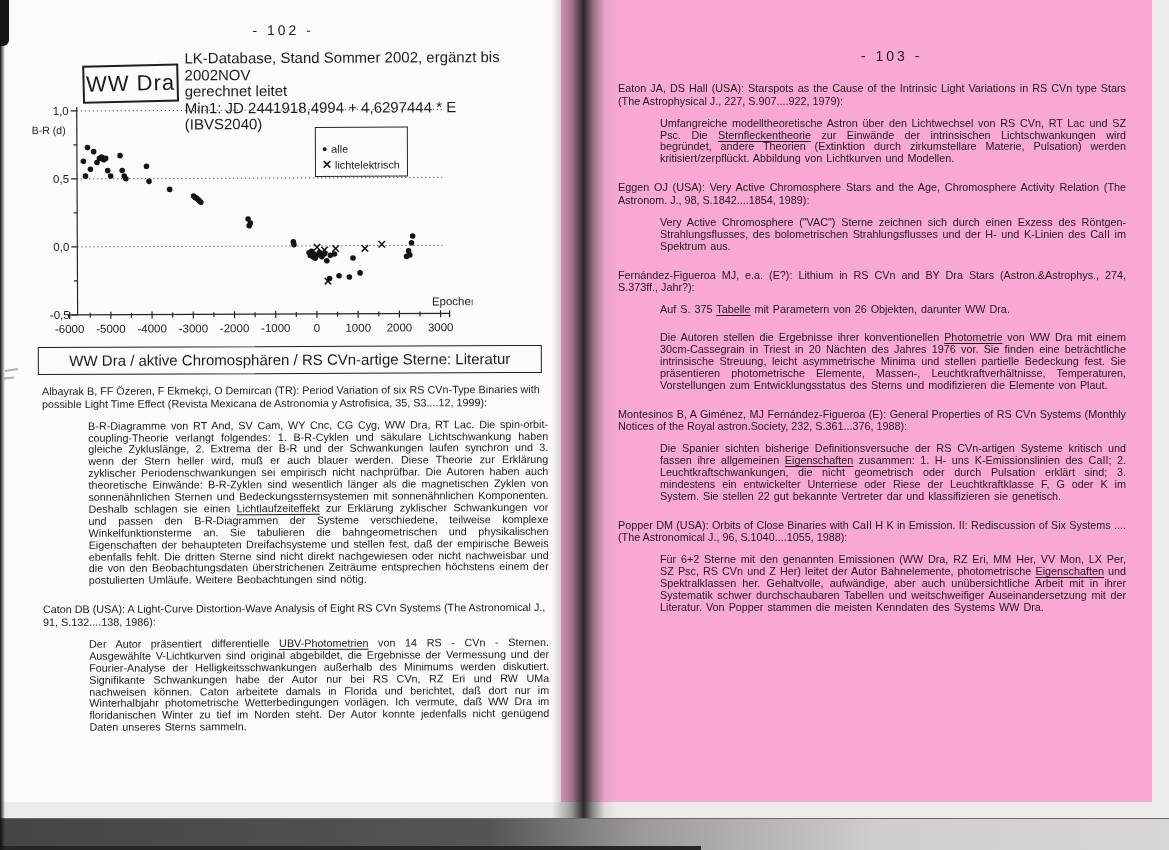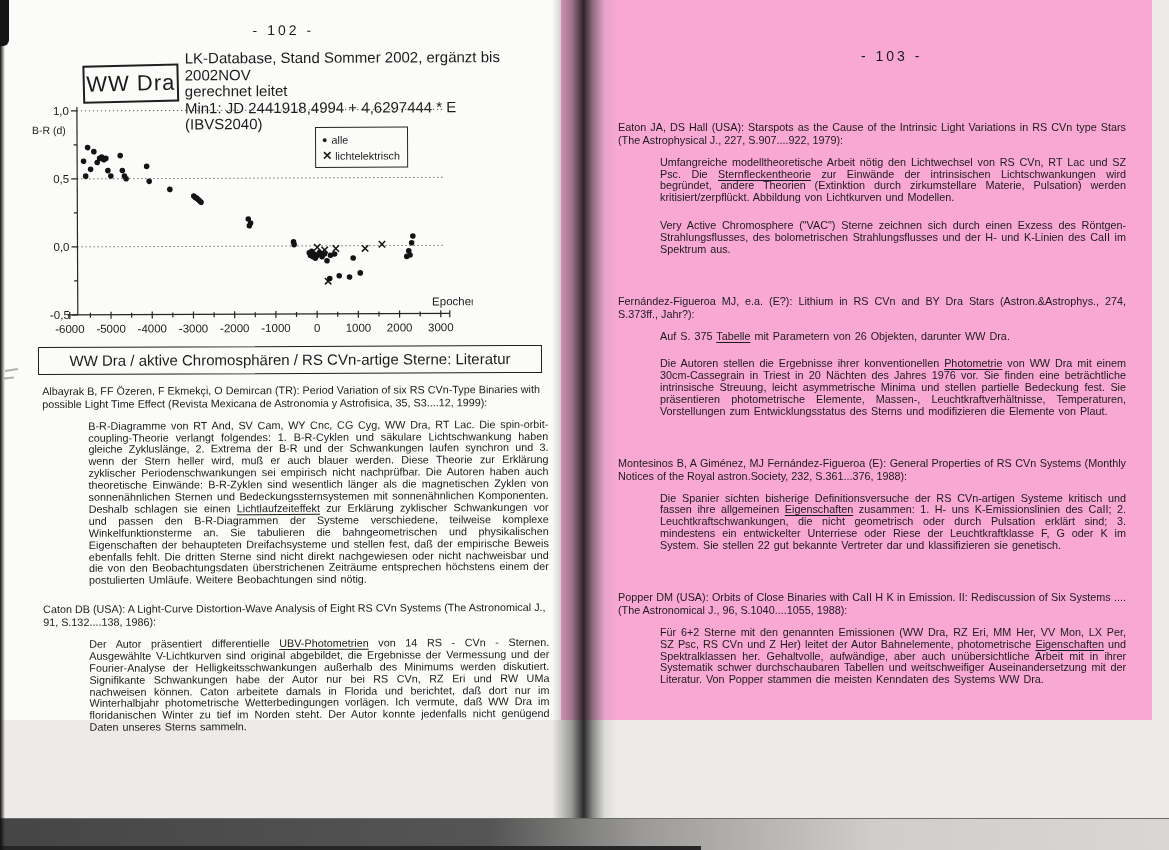--- a/index.html
+++ b/index.html
@@ -1,18 +1,18 @@
 <!DOCTYPE html>
 <html><head>
 <meta charset="utf-8">
 <style>
   html,body{margin:0;padding:0;}
   body{width:1169px;height:850px;position:relative;overflow:hidden;background:#ecebe8;
        font-family:"Liberation Sans",sans-serif;color:#1b1b1b;}
-  .page{position:absolute;top:0;height:720px;}
+  .page{position:absolute;top:0;height:802px;}
   #page-left{left:0;width:578px;background:#fbfbf9;}
   #page-right{left:561px;width:591px;background:#f9a8d4;}
   .inner{position:absolute;left:0;top:0;width:100%;height:100%;}
   #page-left .inner{transform:rotate(-0.25deg);}
 
   
   #gutter{position:absolute;left:552px;top:0;width:66px;height:850px;z-index:40;pointer-events:none;
     background:linear-gradient(to right,rgba(0,0,0,0) 0%,rgba(50,50,50,.45) 30%,rgba(22,22,22,.9) 48%,
       rgba(60,60,60,.55) 62%,rgba(130,130,130,.15) 80%,rgba(0,0,0,0) 100%);}
   #bottom-band{position:absolute;left:0;bottom:0;width:1169px;height:31px;z-index:41;
@@ -34,33 +34,33 @@
   #chart{position:absolute;left:28px;top:102px;width:445px;height:242px;}
   #chart svg{position:absolute;left:0;top:0;}
   .grid{stroke:#4a4a4a;stroke-width:.9;stroke-dasharray:1.3 2.7;}
   .ax{stroke:#262626;stroke-width:1.2;fill:none;}
   .dot{fill:#141414;}
   .xm{stroke:#141414;stroke-width:1.5;}
   text.xlab{font-size:11.5px;text-anchor:middle;fill:#1b1b1b;}
   text.ylab{font-size:11.5px;text-anchor:end;fill:#1b1b1b;}
   text.axtitle{font-size:10.5px;fill:#1b1b1b;}
   #legend{position:absolute;left:288px;top:25px;border:1.4px solid #262626;background:#fbfbf9;
-    padding:4px 7px 3px 6px;font-size:10.8px;line-height:16px;white-space:nowrap;}
+    padding:13px 7px 3px 6px;font-size:10.8px;line-height:16px;white-space:nowrap;}
   .lg-dot{font-size:9px;vertical-align:1px;margin-right:4px;}
   .lg-x{font-size:12px;font-weight:bold;margin-right:3px;}
 
   #section-title-box{position:absolute;left:38px;top:346px;width:502px;height:26px;border:1.6px solid #1f1f1f;
     text-align:center;font-size:15px;line-height:25px;background:#fbfbf9;}
 
   .entries{position:absolute;}
   #entries-left{left:42px;top:384px;width:506px;}
   #entries-right{left:57px;top:82px;width:508px;}
   .entry{margin-bottom:16px;}
   .ehead{margin:0;font-size:10.8px;line-height:12.8px;text-align:left;}
-  #entries-right .ehead{text-align:justify;margin-top:39px;}
+  #entries-right .ehead{text-align:justify;}
   .ebody{margin:10px 0 0 46px;font-size:10.8px;line-height:11.9px;text-align:justify;word-spacing:1px;}
   #entries-right .ebody{margin-left:42px;}
   .u{text-decoration:underline;text-underline-offset:1.5px;}
   #pgnum-right{left:300px;top:48px;}
 </style>
 </head>
 <body>
 
 <div class="page" id="page-left">
   <div class="inner">
@@ -213,23 +213,24 @@
   </div>
 </div>
 
 <div class="page" id="page-right">
   <div class="inner">
     <div class="pgnum" id="pgnum-right">- 103 -</div>
 
     <div class="entries" id="entries-right">
       <div class="entry">
         <p class="ehead">Eaton JA, DS Hall (USA): Starspots as the Cause of the Intrinsic Light Variations in RS CVn type Stars (The Astrophysical J., 227, S.907....922, 1979):</p>
-        <p class="ebody"><span>Umfangreiche modelltheoretische Arbeit nötig den Lichtwechsel von RS CVn, RT Lac und SZ Psc. Die </span><span class="u">Sternfleckentheorie</span><span> zur Einwände der intrinsischen Lichtschwankungen wird begründet, andere Theorien (Extinktion durch zirkumstellare Materie, Pulsation) werden kritisiert/zerpflückt. Abbildung von Lichtkurven und Modellen.</span></p>
-      </div>
-      <div class="entry">
+        <p class="ebody"><span>Umfangreiche modelltheoretische Astron über den Lichtwechsel von RS CVn, RT Lac und SZ Psc. Die </span><span class="u">Sternfleckentheorie</span><span> zur Einwände der intrinsischen Lichtschwankungen wird begründet, andere Theorien (Extinktion durch zirkumstellare Materie, Pulsation) werden kritisiert/zerpflückt. Abbildung von Lichtkurven und Modellen.</span></p>
+      </div>
+      <div class="entry">
+        <p class="ehead">Eggen OJ (USA): Very Active Chromosphere Stars and the Age, Chromosphere Activity Relation (The Astronom. J., 98, S.1842....1854, 1989):</p>
         <p class="ebody"><span>Very Active Chromosphere ("VAC") Sterne zeichnen sich durch einen Exzess des Röntgen-Strahlungsflusses, des bolometrischen Strahlungsflusses und der H- und K-Linien des CaII im Spektrum aus.</span><span class="u"></span><span></span></p>
       </div>
       <div class="entry">
         <p class="ehead">Fernández-Figueroa MJ, e.a. (E?): Lithium in RS CVn and BY Dra Stars (Astron.&amp;Astrophys., 274, S.373ff., Jahr?):</p>
         <p class="ebody"><span>Auf S. 375 </span><span class="u">Tabelle</span><span> mit Parametern von 26 Objekten, darunter WW Dra.</span></p>
       </div>
       <div class="entry">
         <p class="ebody"><span>Die Autoren stellen die Ergebnisse ihrer konventionellen </span><span class="u">Photometrie</span><span> von WW Dra mit einem 30cm-Cassegrain in Triest in 20 Nächten des Jahres 1976 vor. Sie finden eine beträchtliche intrinsische Streuung, leicht asymmetrische Minima und stellen partielle Bedeckung fest. Sie präsentieren photometrische Elemente, Massen-, Leuchtkraftverhältnisse, Temperaturen, Vorstellungen zum Entwicklungsstatus des Sterns und modifizieren die Elemente von Plaut.</span></p>
       </div>
       <div class="entry">

